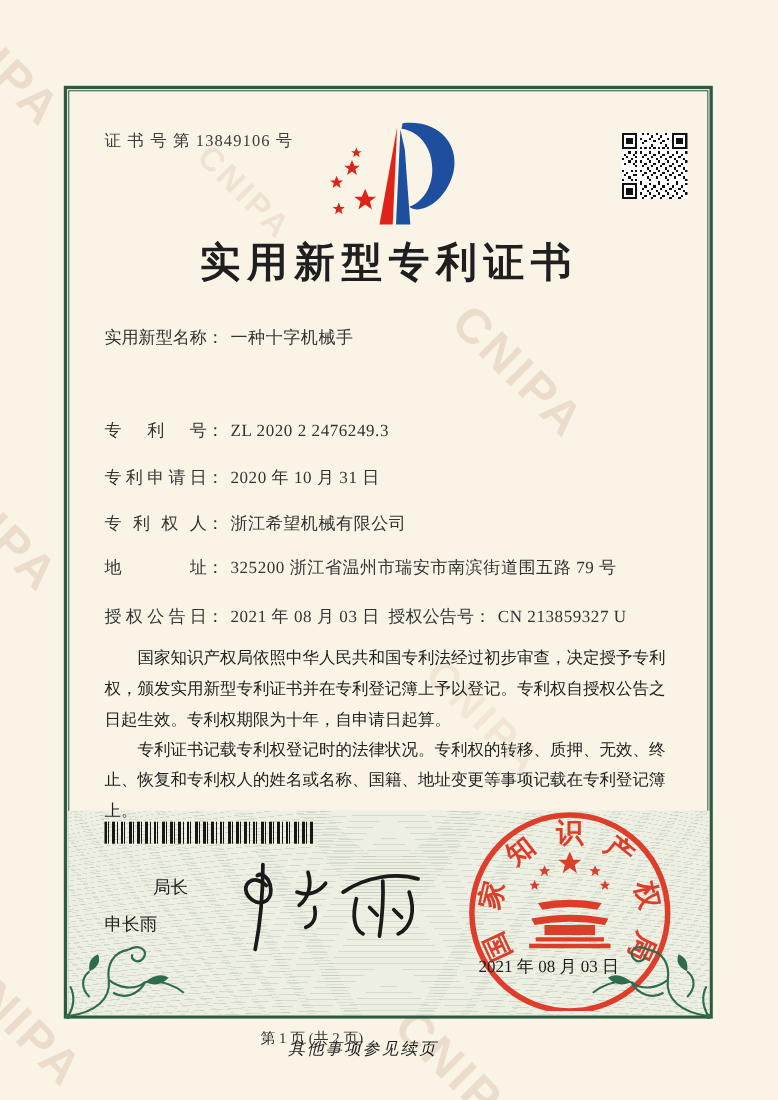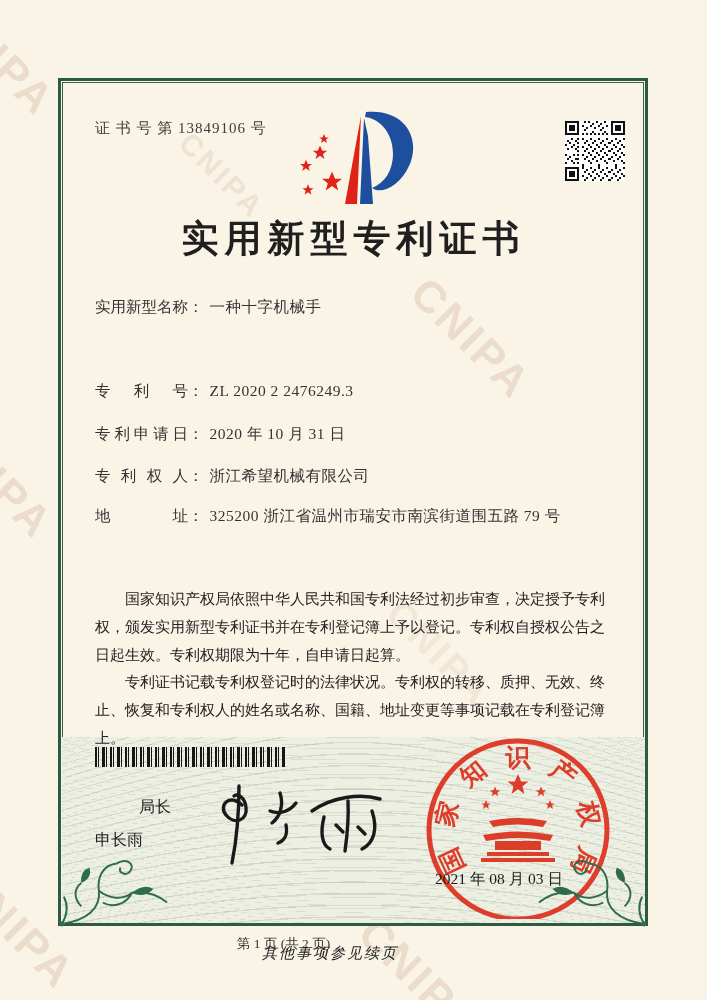--- a/index.html
+++ b/index.html
@@ -122,20 +122,26 @@
   </div>
   <div class="frow" style="top:424px;">
     <span class="flabel">专利申请日</span><span class="colon">：</span><span class="fvalue">2020 年 10 月 31 日</span>
   </div>
   <div class="frow" style="top:466px;">
     <span class="flabel">专利权人</span><span class="colon">：</span><span class="fvalue">浙江希望机械有限公司</span>
   </div>
   <div class="frow" style="top:506px;">
     <span class="flabel">地址</span><span class="colon">：</span><span class="fvalue">325200 浙江省温州市瑞安市南滨街道围五路 79 号</span>
   </div>
+  <div class="frow" style="top:550px;width:518px;">
+    <span class="flabel">授权公告日</span><span class="colon">：</span><span class="fvalue">2021 年 08 月 03 日</span>
+    <span class="fgroup2">
+      <span class="flabel" style="width:78px;">授权公告号</span><span class="colon">：</span><span class="fvalue">CN 213859327 U</span>
+    </span>
+  </div>
 
   <div class="paras">
     <p>国家知识产权局依照中华人民共和国专利法经过初步审查，决定授予专利权，颁发实用新型专利证书并在专利登记簿上予以登记。专利权自授权公告之日起生效。专利权期限为十年，自申请日起算。</p>
     <p>专利证书记载专利权登记时的法律状况。专利权的转移、质押、无效、终止、恢复和专利权人的姓名或名称、国籍、地址变更等事项记载在专利登记簿上。</p>
   </div>
 
   <div class="barcode"></div>
 
   <div class="signer-title">局长</div>
   <div class="signer-name">申长雨</div>

